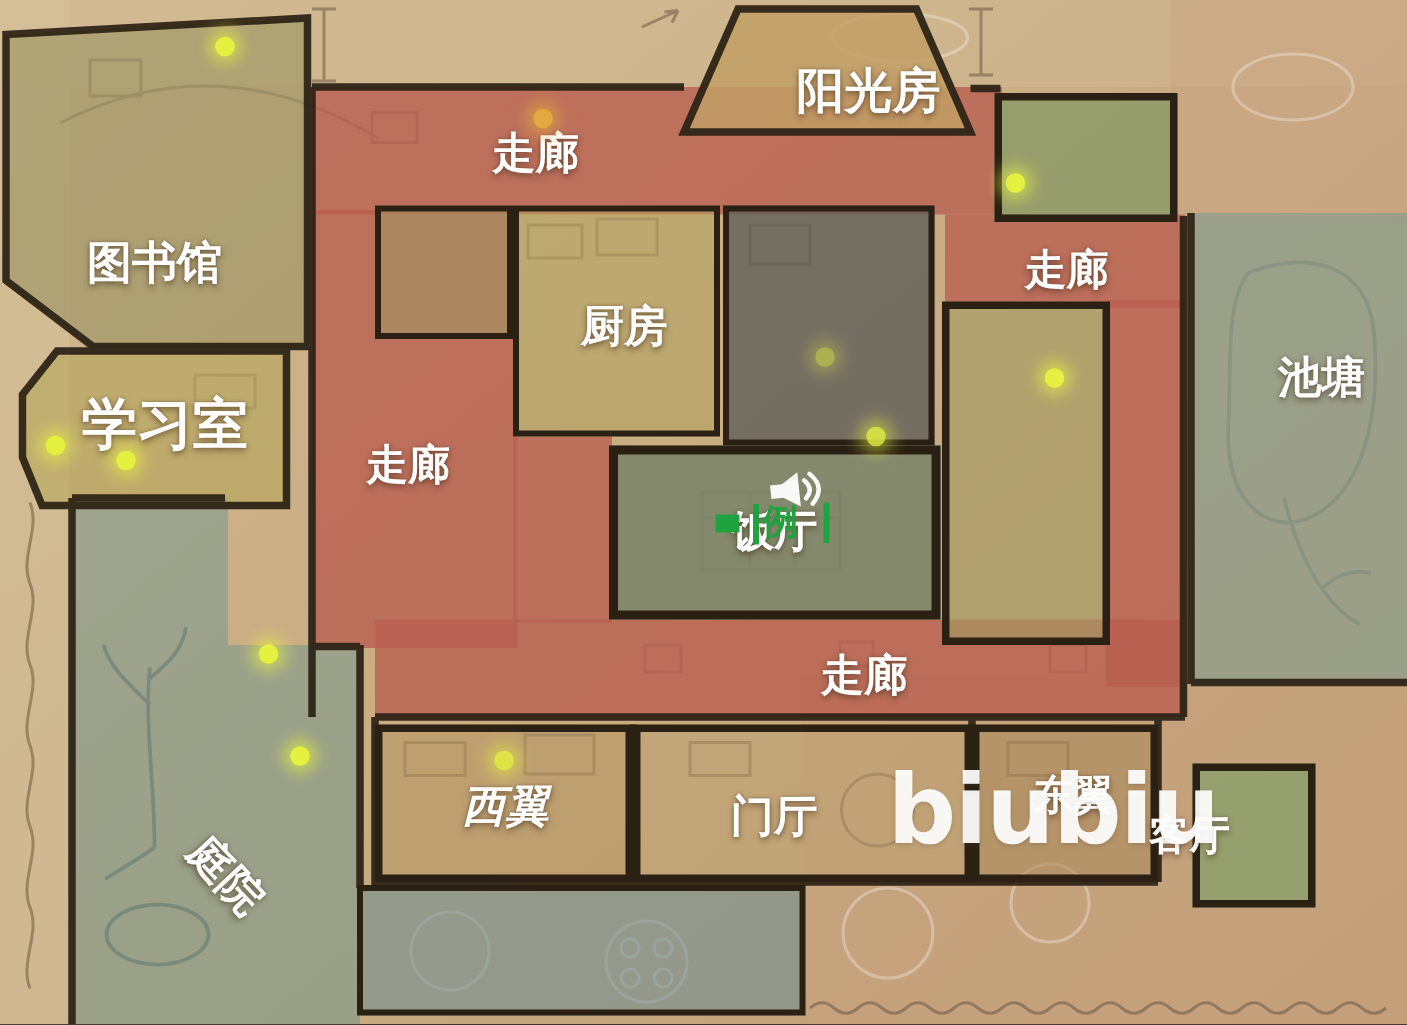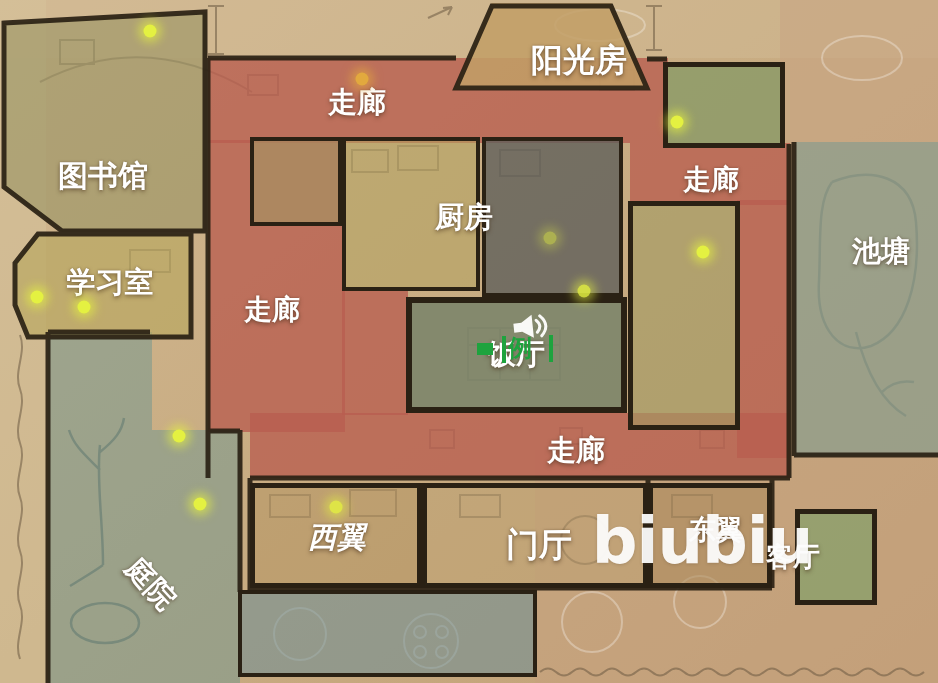--- a/index.html
+++ b/index.html
@@ -134,29 +134,29 @@
     <div class="region" style="left: 663px; top: 62px; width: 122px; height: 86px; background: rgba(138, 154, 102, 0.8); border: 5px solid rgb(42, 33, 20);"></div>
     <div class="region" style="left: 406px; top: 297px; width: 221px; height: 116px; background: rgba(124, 133, 106, 0.9); border: 6px solid rgb(42, 33, 20);"></div>
     <div class="region" style="left: 250px; top: 483px; width: 172px; height: 105px; background: rgba(180, 148, 95, 0.5); border: 5px solid rgb(42, 33, 20);"></div>
     <div class="region" style="left: 422px; top: 483px; width: 226px; height: 105px; background: rgba(187, 159, 111, 0.4); border: 5px solid rgb(42, 33, 20);"></div>
     <div class="region" style="left: 648px; top: 483px; width: 124px; height: 105px; background: rgba(169, 136, 90, 0.55); border: 5px solid rgb(42, 33, 20);"></div>
     <div class="region" style="left: 795px; top: 509px; width: 82px; height: 96px; background: rgba(139, 160, 107, 0.8); border: 5px solid rgb(42, 33, 20);"></div>
     <div class="room-label" style="left: 565px; top: 61px; font-size: 32px; transform: translate(-50%, -50%) rotate(0deg); margin-left: 14px;">阳光房</div>
     <div class="room-label" style="left: 357px; top: 103px; font-size: 29px; transform: translate(-50%, -50%) rotate(0deg);">走廊</div>
     <div class="room-label" style="left: 103px; top: 130px; font-size: 30px; transform: translate(-50%, -50%) rotate(0deg); margin-top: 46px;">图书馆</div>
     <div class="room-label" style="left: 711px; top: 180px; font-size: 28px; transform: translate(-50%, -50%) rotate(0deg);">走廊</div>
-    <div class="room-label" style="left: 416px; top: 218px; font-size: 29px; transform: translate(-50%, -50%) rotate(0deg); margin-left: 48px;">厨房</div>
+    <div class="room-label" style="left: 416px; top: 218px; font-size: 29px; transform: translate(-50%, -50%) rotate(0deg);">厨房</div>
     <div class="room-label" style="left: 881px; top: 252px; font-size: 29px; transform: translate(-50%, -50%) rotate(0deg);">池塘</div>
-    <div class="room-label" style="left: 110px; top: 283px; font-size: 29px; transform: translate(-50%, -50%) rotate(0deg);">学习室</div>
+    <div class="room-label" style="left: 110px; top: 283px; font-size: 37px; transform: translate(-50%, -50%) rotate(0deg);">学习室</div>
     <div class="room-label" style="left: 272px; top: 310px; font-size: 28px; transform: translate(-50%, -50%) rotate(0deg);">走廊</div>
     <div class="room-label" style="left: 516px; top: 355px; font-size: 29px; transform: translate(-50%, -50%) rotate(0deg);">饭厅</div>
     <div class="room-label" style="left: 576px; top: 451px; font-size: 29px; transform: translate(-50%, -50%) rotate(0deg);">走廊</div>
     <div class="room-label" style="left: 716px; top: 530px; font-size: 27px; transform: translate(-50%, -50%) rotate(0deg);">东翼</div>
     <div class="room-label" style="left: 337px; top: 538px; font-size: 29px; transform: translate(-50%, -50%) rotate(0deg); font-style: italic;">西翼</div>
-    <div class="room-label" style="left: 539px; top: 545px; font-size: 33px; transform: translate(-50%, -50%) rotate(0deg);">门厅</div>
+    <div class="room-label" style="left: 516px; top: 545px; font-size: 29px; transform: translate(-50%, -50%) rotate(0deg);">门厅</div>
     <div class="room-label" style="left: 793px; top: 557px; font-size: 27px; transform: translate(-50%, -50%) rotate(0deg);">客厅</div>
     <div class="room-label" style="left: 150px; top: 584px; font-size: 29px; transform: translate(-50%, -50%) rotate(47deg);">庭院</div>
     <div class="dot" style="left: 150px; top: 31px; background: rgb(228, 241, 65); box-shadow: rgba(228, 241, 65, 0.6) 0px 0px 10px 5px; opacity: 1;"></div>
     <div class="dot" style="left: 362px; top: 79px; background: rgb(226, 169, 62); box-shadow: rgba(226, 169, 62, 0.6) 0px 0px 10px 5px; opacity: 1;"></div>
     <div class="dot" style="left: 677px; top: 122px; background: rgb(228, 241, 65); box-shadow: rgba(228, 241, 65, 0.6) 0px 0px 10px 5px; opacity: 1;"></div>
     <div class="dot" style="left: 703px; top: 252px; background: rgb(228, 241, 65); box-shadow: rgba(228, 241, 65, 0.6) 0px 0px 10px 5px; opacity: 1;"></div>
     <div class="dot" style="left: 550px; top: 238px; background: rgb(228, 241, 65); box-shadow: rgba(228, 241, 65, 0.6) 0px 0px 10px 5px; opacity: 0.5;"></div>
     <div class="dot" style="left: 584px; top: 291px; background: rgb(228, 241, 65); box-shadow: rgba(228, 241, 65, 0.6) 0px 0px 10px 5px; opacity: 0.85;"></div>
     <div class="dot" style="left: 37px; top: 297px; background: rgb(228, 241, 65); box-shadow: rgba(228, 241, 65, 0.6) 0px 0px 10px 5px; opacity: 1;"></div>
     <div class="dot" style="left: 84px; top: 307px; background: rgb(228, 241, 65); box-shadow: rgba(228, 241, 65, 0.6) 0px 0px 10px 5px; opacity: 1;"></div>

